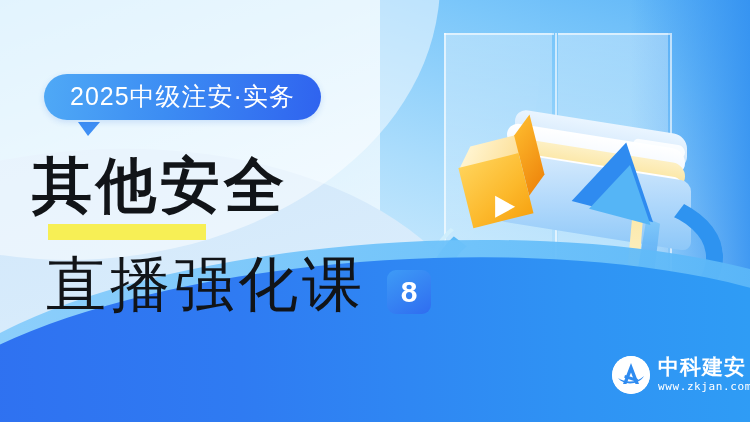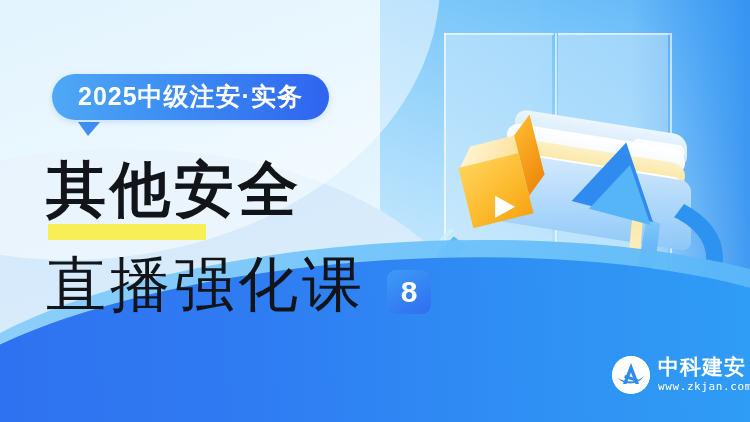--- a/index.html
+++ b/index.html
@@ -123,39 +123,38 @@
   }
 
   .cube{position:absolute;left:56px;top:140px;width:92px;height:92px;transform:rotate(-14deg);}
   .cube-front{position:absolute;left:8px;top:18px;width:62px;height:62px;background:linear-gradient(150deg,#ffd35a 0%,#fcb92c 60%,#f7a312 100%);}
   .cube-top{position:absolute;left:8px;top:0;width:62px;height:20px;background:linear-gradient(90deg,#fff4cf,#fde09a);transform:skewX(-40deg);transform-origin:bottom left;}
   .cube-side{position:absolute;left:70px;top:0;width:20px;height:62px;background:linear-gradient(180deg,#fcb52a,#f08a0e);transform:skewY(-40deg);transform-origin:top left;}
   .cube-play{position:absolute;left:26px;top:38px;width:0;height:0;border-top:11px solid transparent;border-bottom:11px solid transparent;border-left:20px solid #ffffff;transform:rotate(14deg);}
 
   
   .pill{
-    position:absolute;left:52px;top:74px;
+    position:absolute;left:44px;top:74px;
     padding:10px 26px 11px 26px;
     border-radius:26px;
     background:linear-gradient(96deg,#4fa9f6 0%,#3c8cf3 45%,#2f63ef 100%);
     color:#ffffff;
     font-size:25px;letter-spacing:1px;line-height:1;
     white-space:nowrap;
     box-shadow:0 2px 6px rgba(40,110,220,.18);
-    font-weight:bold;
   }
   .pill-tail{
     position:absolute;left:78px;top:122px;width:0;height:0;
     border-left:10px solid transparent;border-right:12px solid transparent;
     border-top:14px solid #3f8ff4;
   }
 
   .title{
-    position:absolute;left:46px;top:158px;
-    font-family:Liberation Serif, serif;
+    position:absolute;left:32px;top:158px;
+    font-family:Liberation Mono, monospace;
     font-weight:bold;
     color:#111418;
     font-size:60px;line-height:64px;
     letter-spacing:4px;
     white-space:nowrap;
     z-index:6;
   }
   .hl{
     position:absolute;left:48px;top:224px;width:158px;height:16px;
     background:#f7ef55;z-index:5;

